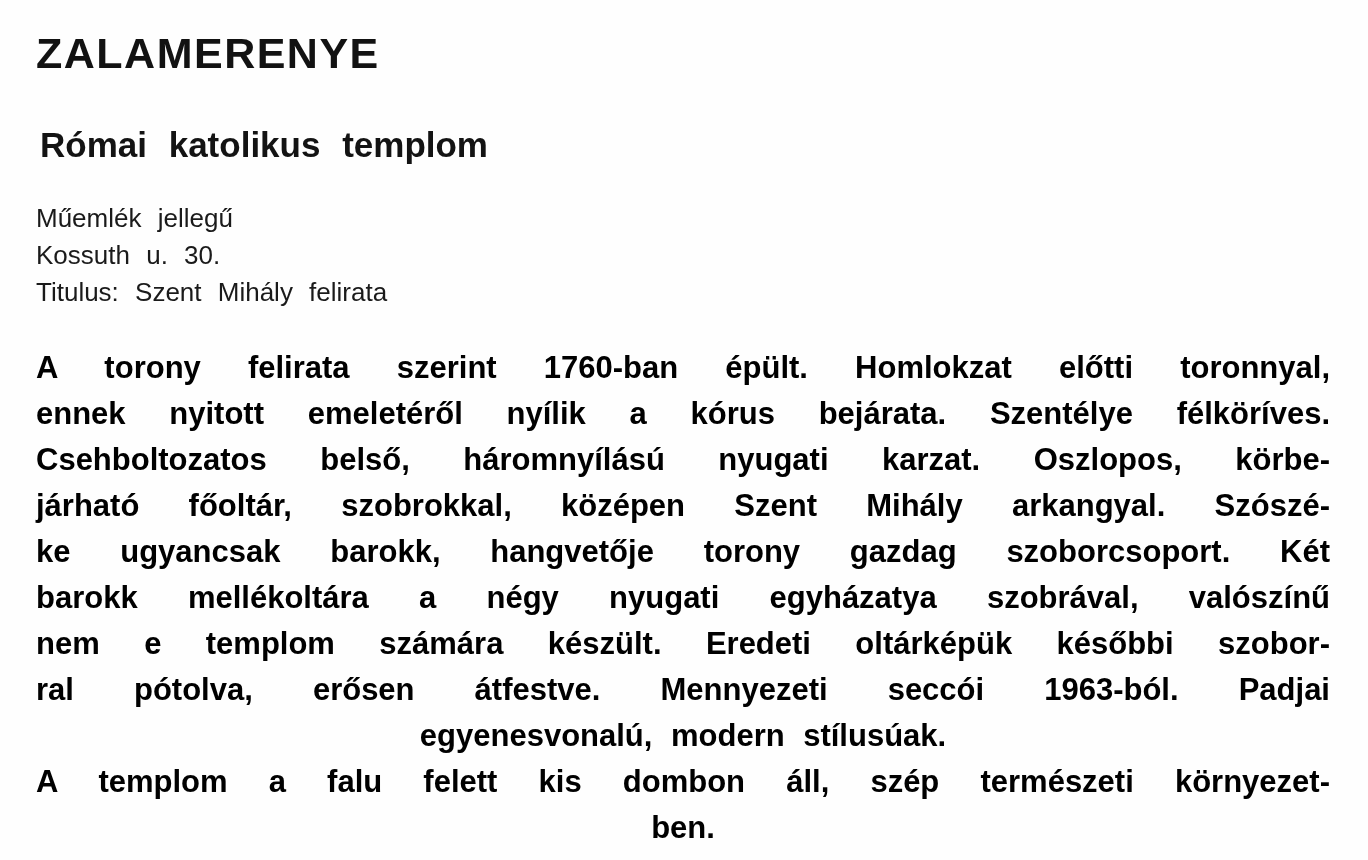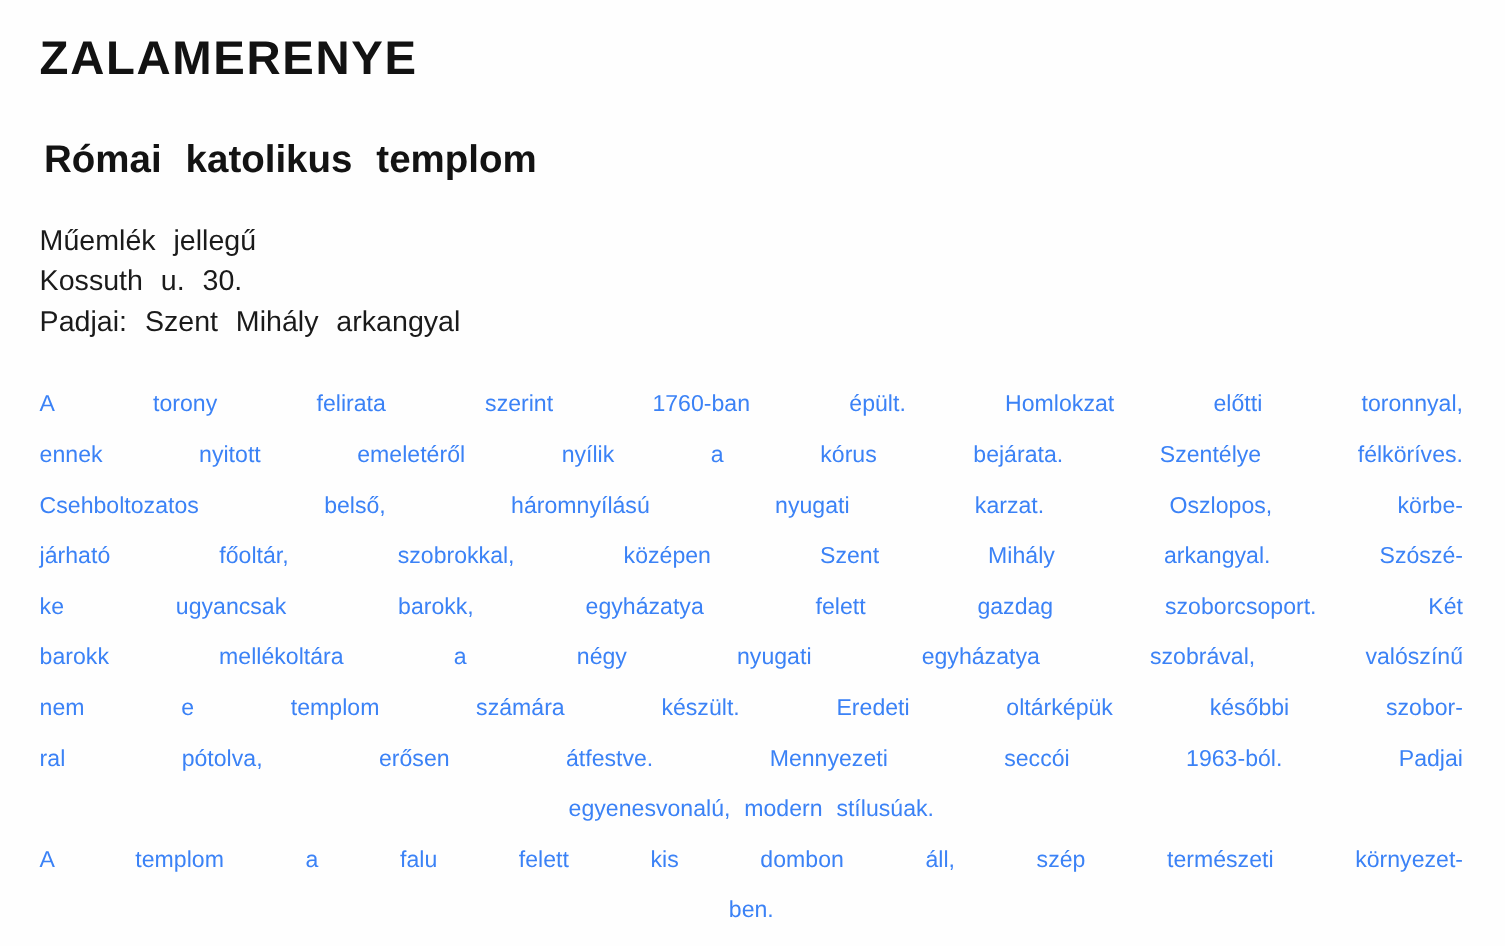--- a/index.html
+++ b/index.html
@@ -43,23 +43,24 @@
     font-size: 26px;
     line-height: 37px;
     word-spacing: 9px;
     color: #1a1a1a;
     white-space: nowrap;
   }
   .body-block {
     margin-top: 34px;
   }
   .body-line {
-    font-size: 21px;
+    font-size: 31px;
     line-height: 46px;
-    color: #3b82f6;
+    color: #000000;
+    font-weight: bold;
   }
   .body-line.j {
     text-align: justify;
     text-align-last: justify;
   }
   .body-line.l {
     text-align: center;
     word-spacing: 0.32em;
   }
 </style>
@@ -68,29 +69,29 @@
 
 <div class="page">
 
   <h1 class="doc-title">ZALAMERENYE</h1>
 
   <h2 class="monument-heading">Római katolikus templom</h2>
 
   <div class="meta-block">
     <div class="meta-line">Műemlék jellegű</div>
     <div class="meta-line">Kossuth u. 30.</div>
-    <div class="meta-line">Padjai: Szent Mihály arkangyal</div>
+    <div class="meta-line">Titulus: Szent Mihály felirata</div>
   </div>
 
   <div class="body-block">
     <div class="body-line j">A torony felirata szerint 1760-ban épült. Homlokzat előtti toronnyal,</div>
     <div class="body-line j">ennek nyitott emeletéről nyílik a kórus bejárata. Szentélye félköríves.</div>
     <div class="body-line j">Csehboltozatos belső, háromnyílású nyugati karzat. Oszlopos, körbe-</div>
     <div class="body-line j">járható főoltár, szobrokkal, középen Szent Mihály arkangyal. Szószé-</div>
-    <div class="body-line j">ke ugyancsak barokk, egyházatya felett gazdag szoborcsoport. Két</div>
+    <div class="body-line j">ke ugyancsak barokk, hangvetője torony gazdag szoborcsoport. Két</div>
     <div class="body-line j">barokk mellékoltára a négy nyugati egyházatya szobrával, valószínű</div>
     <div class="body-line j">nem e templom számára készült. Eredeti oltárképük későbbi szobor-</div>
     <div class="body-line j">ral pótolva, erősen átfestve. Mennyezeti seccói 1963-ból. Padjai</div>
     <div class="body-line l">egyenesvonalú, modern stílusúak.</div>
     <div class="body-line j">A templom a falu felett kis dombon áll, szép természeti környezet-</div>
     <div class="body-line l">ben.</div>
   </div>
 
 </div>
 

